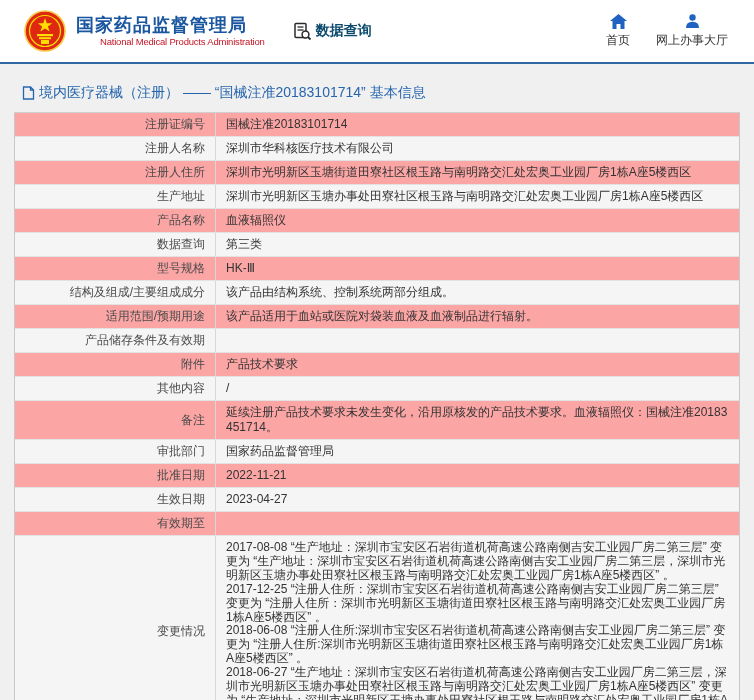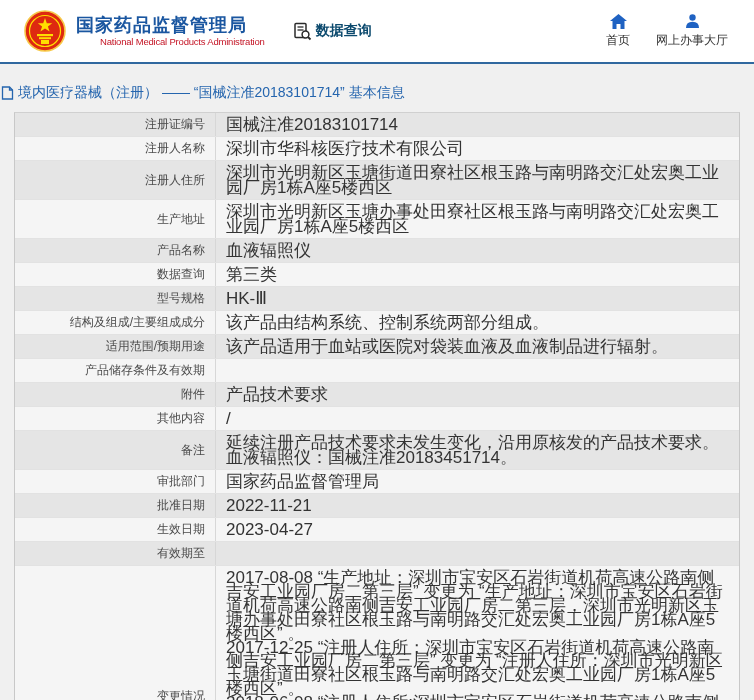--- a/index.html
+++ b/index.html
@@ -13,32 +13,32 @@
   .title-block { margin-left:10px; }
   .site-title { color:#1a56a0; font-size:18px; font-weight:bold; letter-spacing:1px; line-height:22px; }
   .site-subtitle { color:#c41425; font-size:9.5px; letter-spacing:-0.2px; line-height:12px;margin-left:24px; }
   .nav-data-query { display:flex; align-items:center; margin-left:28px; cursor:pointer; }
   .nav-data-query .dq-label { font-size:14px; font-weight:bold; color:#0c4a6e; margin-left:4px; }
   .header-right { margin-left:auto; display:flex; align-items:center; gap:26px; padding-right:12px; }
   .hr-item { display:flex; flex-direction:column; align-items:center; cursor:pointer;font-family:Liberation Serif, serif; }
   .hr-item .hr-label { font-size:12px; color:#333; margin-top:3px; white-space:nowrap; }
 
   
-  .breadcrumb { padding:20px 0 10px 1px; display:flex; align-items:center;text-align:right; }
+  .breadcrumb { padding:20px 0 10px 22px; display:flex; align-items:center;text-align:right; }
   .breadcrumb .bc-text { color:#2565ae; font-size:14px; margin-left:4px; }
 
   
   .info-table { margin:0 14px; background:#ffffff; border:1px solid #c8c8c8; border-top:1px solid #d0d0d0; }
-  .info-row { display:flex; border-bottom:1px solid #e2e2e2; background:#e5e5e5; }
+  .info-row { display:flex; border-bottom:1px solid #e2e2e2; background:#fca5a5; }
   .info-row:last-child { border-bottom:none; }
   .info-row:nth-child(even) { background:#f5f5f5; }
   .cell-label { width:201px; flex:0 0 201px; text-align:right; padding:4px 10px 4px 6px;
                 color:#4a4a4a; font-size:12px; line-height:15px; border-right:1px solid #d7d7d7;
                 display:flex; justify-content:flex-end; align-items:center; gap:3px; }
-  .cell-value { flex:1; padding:4px 10px; color:#333; font-size:17px; line-height:15px;
+  .cell-value { flex:1; padding:4px 10px; color:#333; font-size:12px; line-height:15px;
                 display:flex; align-items:center; word-break:break-all; }
   .cell-value.multiline { white-space:pre-line; line-height:13.9px; align-items:flex-start; padding-top:5px; padding-bottom:5px; }
 
   .icon-svg { display:block; }
 </style>
 </head>
 <body>
 
 <div class="header">
   <div class="emblem">

